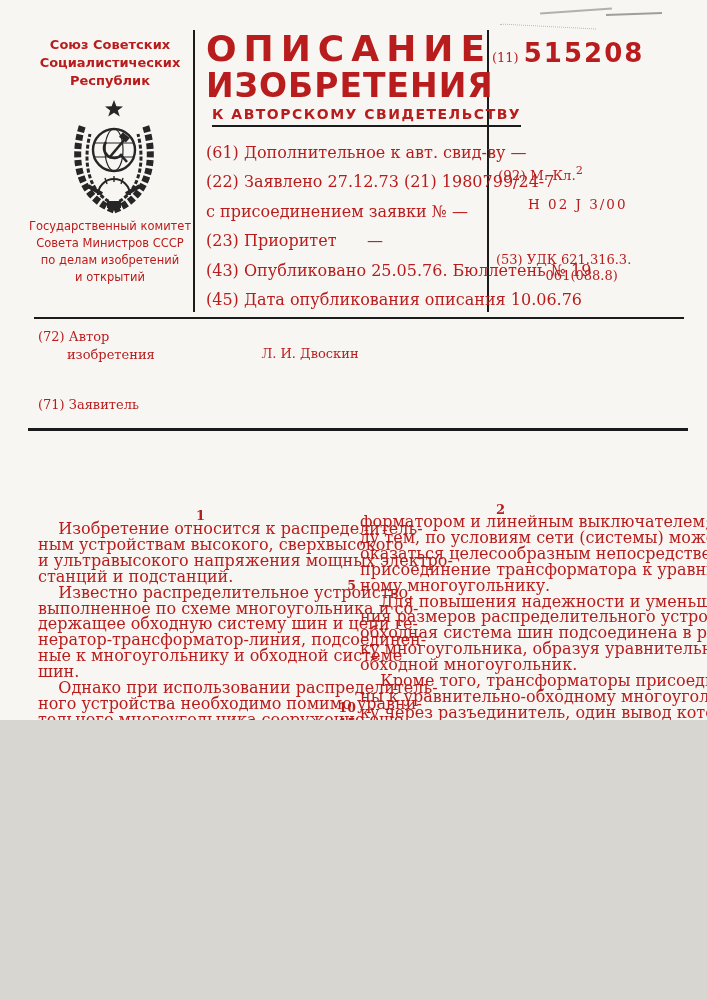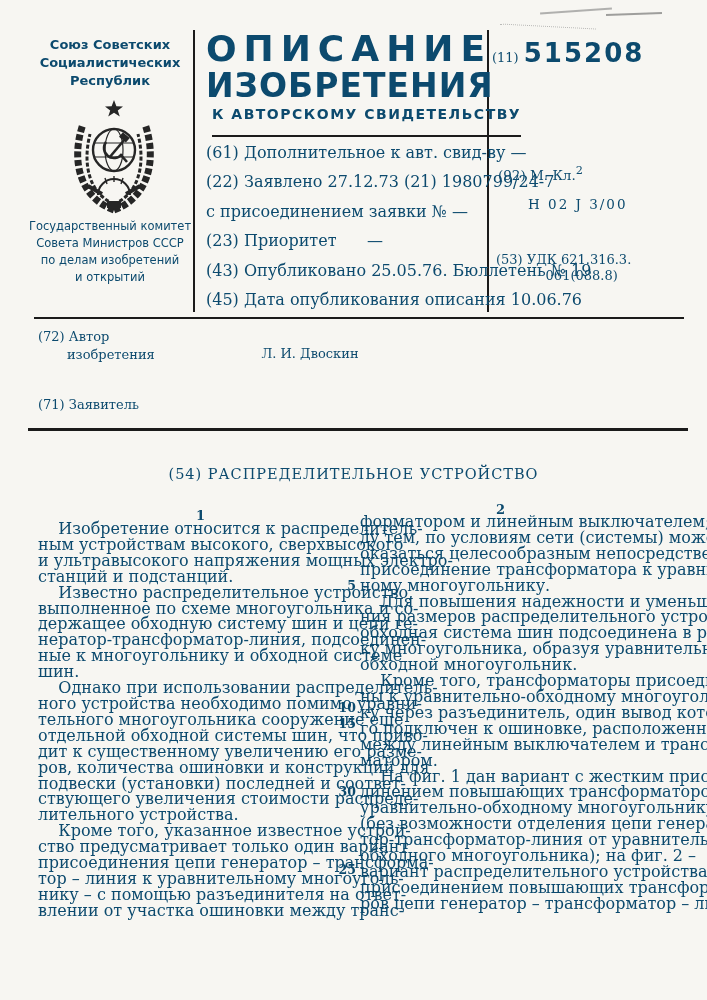--- a/index.html
+++ b/index.html
@@ -1,33 +1,33 @@
 <!DOCTYPE html>
 <html><head>
 <meta charset="utf-8">
 <style>
   html,body{margin:0;padding:0;background:#d8d6d0;}
-  .page{position:relative;width:707px;height:1000px;margin:0 auto;background:#f7f6f2;
-        color:#0c4a6e;font-family:"DejaVu Serif",serif;overflow:hidden;}
+  .page{position:relative;width:707px;height:720px;margin:0 auto;background:#f7f6f2;
+        color:#b91c1c;font-family:"DejaVu Serif",serif;overflow:hidden;}
   .abs{position:absolute;}
   .vrule{position:absolute;width:2px;background:#1b1b1b;}
   .hrule{position:absolute;background:#1b1b1b;}
 
   .union{left:28px;top:36px;width:164px;text-align:center;font-weight:bold;
          font-size:13px;line-height:18px;font-family:"DejaVu Sans",sans-serif;white-space:pre-line;}
   .committee{left:22px;top:218px;width:176px;text-align:center;font-weight:normal;
          font-size:11.5px;line-height:17px;font-family:"DejaVu Sans",sans-serif;white-space:pre-line;}
   .emblem{left:64px;top:98px;}
 
   .t1{left:206px;top:28px;width:280px;font-family:"DejaVu Sans",sans-serif;font-weight:700;
       font-size:36px;letter-spacing:7px;white-space:nowrap;}
   .t2{left:206px;top:66px;width:280px;font-family:"DejaVu Sans",sans-serif;font-weight:700;
       font-size:33px;letter-spacing:1px;white-space:nowrap;}
   .sub{left:212px;top:106px;font-family:"DejaVu Sans",sans-serif;font-weight:700;
-       font-size:14px;letter-spacing:1.5px;border-bottom:2.5px solid #1b1b1b;padding-bottom:13px;white-space:nowrap;}
+       font-size:14px;letter-spacing:1.5px;border-bottom:2.5px solid #1b1b1b;padding-bottom:3px;white-space:nowrap;}
 
   .docnum{left:492px;top:38px;white-space:nowrap;}
   .docnum .small{font-size:13px;}
   .docnum .big{font-family:"DejaVu Sans",sans-serif;font-weight:700;font-size:26px;letter-spacing:2px;}
 
   .fields{left:206px;top:138px;font-size:16px;line-height:29.4px;white-space:pre;}
 
   .cls{left:498px;top:164px;font-size:13.5px;white-space:nowrap;}
   .clsval{left:528px;top:196px;font-size:13.5px;letter-spacing:2px;white-space:nowrap;}
   .udk{left:496px;top:252px;font-size:13px;line-height:16px;white-space:pre;}
@@ -117,21 +117,20 @@
   <div class="abs udk">(53) УДК 621.316.3.
             061(088.8)</div>
 
   <div class="abs authlabel">(72) Автор
        изобретения</div>
   <div class="abs authname">Л. И. Двоскин</div>
   <div class="abs applabel">(71) Заявитель</div>
 
   <div class="hrule" style="left:28px;top:428px;width:660px;height:3px;"></div>
 
-  <div class="abs title54">(54) РАСПРЕДЕЛИТЕЛЬНОЕ УСТРОЙСТВО</div>
 
   <div class="abs colnum" style="left:196px;top:508px;">1</div>
   <div class="abs colnum" style="left:496px;top:502px;">2</div>
 
   <div class="abs body" style="left:38px;top:521px;width:312px;">    Изобретение относится к распределитель-
 ным устройствам высокого, сверхвысокого
 и ультравысокого напряжения мощных электро-
 станций и подстанций.
     Известно распределительное устройство,
 выполненное по схеме многоугольника и со-

